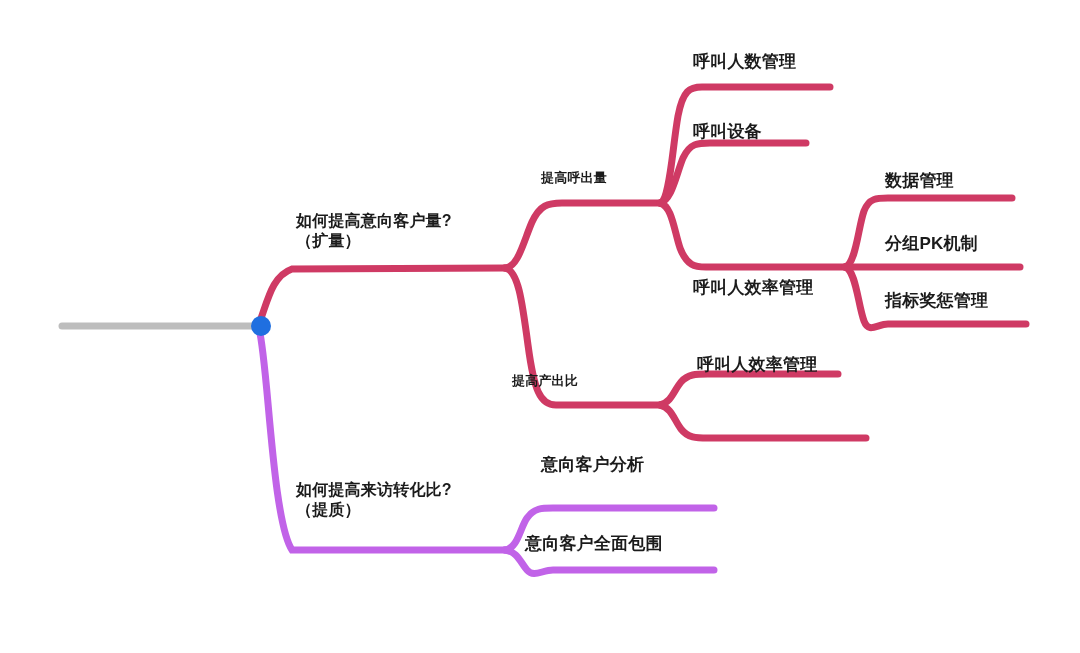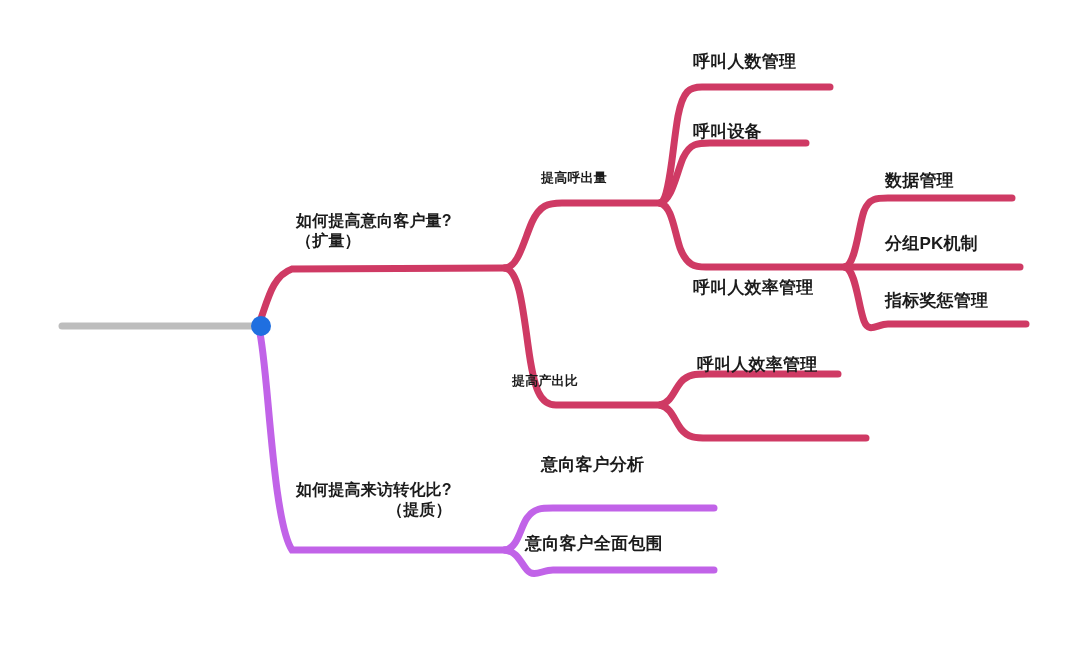--- a/index.html
+++ b/index.html
@@ -83,21 +83,21 @@
     <path d="M 505 550 C 518 548, 520 528, 527 518 C 534 508, 542 508, 553 508 L 714 508" fill="none" stroke="#c163e8" stroke-width="7" stroke-linecap="round"></path>
 
     <path d="M 505 550 C 518 552, 520 562, 527 570 C 534 578, 542 570, 553 570 L 714 570" fill="none" stroke="#c163e8" stroke-width="7" stroke-linecap="round"></path>
 
     <circle cx="261" cy="326" r="10" fill="#1f6fe0"></circle>
   </svg>
 
 
   <div class="node-label lvl1-label" style="left:296px; top:211px;"><span>如何提高意向客户量?</span><br><span>（扩量）</span></div>
 
-  <div class="node-label lvl1-label" style="left:296px; top:480px;text-align:right;"><span>如何提高来访转化比?</span><br><span>（提质）</span></div>
+  <div class="node-label lvl1-label" style="left:296px; top:480px;"><span>如何提高来访转化比?</span><br><span>（提质）</span></div>
 
   <div class="node-label lvl2-label" style="left:541px; top:170px;">提高呼出量</div>
 
   <div class="node-label lvl2-label" style="left:512px; top:373px;">提高产出比</div>
 
   <div class="node-label lvl3-label" style="left:693px; top:52px;">呼叫人数管理</div>
 
   <div class="node-label lvl3-label" style="left:693px; top:122px;">呼叫设备</div>
 
   <div class="node-label lvl3-label" style="left:693px; top:234px;margin-top:44px;">呼叫人效率管理</div>

